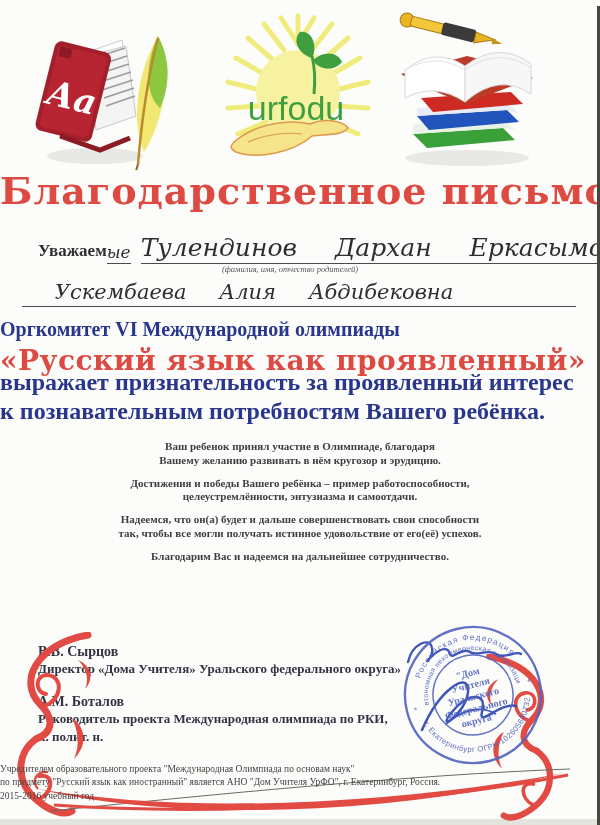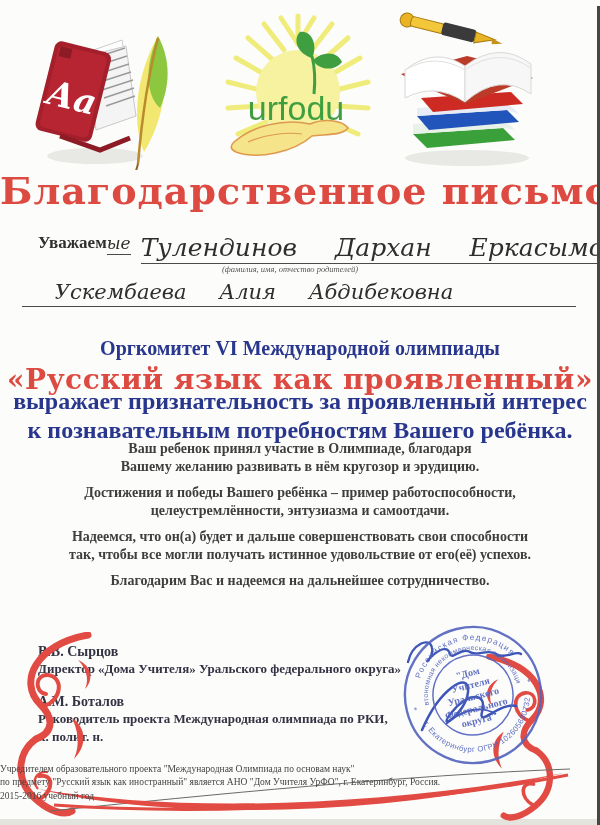--- a/index.html
+++ b/index.html
@@ -1,44 +1,44 @@
 <!DOCTYPE html>
 <html><head>
 <meta charset="utf-8">
 <style>
   html,body{margin:0;padding:0;background:#888;}
   .page{position:relative;width:600px;height:825px;background:#fcfcfa;overflow:hidden;
         font-family:"Liberation Serif",serif;}
   .abs{position:absolute;}
-  .center{text-align:center;width:100%;margin-top:19px;}
+  .center{text-align:left;width:100%;}
   .nowrap{white-space:nowrap;}
 
   .title{top:168px;left:0;width:100%;text-align:center;font-family:"DejaVu Serif",serif;
          font-weight:bold;font-size:38px;color:#dd4a41;letter-spacing:1px;white-space:nowrap;}
 
-  .form1{top:233px;left:38px;right:24px;display:flex;align-items:flex-start;}
+  .form1{top:233px;left:38px;right:24px;display:flex;align-items:flex-end;}
   .salut{font-weight:bold;font-size:17px;color:#2f2f2f;padding-bottom:3px;}
   .handw{font-family:"DejaVu Serif",serif;font-style:italic;color:#2e2e2e;}
   .blank-short{width:44px;border-bottom:1.5px solid #4a4a4a;text-align:center;
                font-size:17px;margin-right:10px;padding-bottom:1px;}
   .blank-long{flex:1;border-bottom:1.5px solid #4a4a4a;text-align:center;font-size:25px;
               word-spacing:30px;padding-bottom:1px;white-space:nowrap;}
   .hint{top:264px;left:150px;width:280px;text-align:center;font-size:8.5px;
         font-style:italic;color:#555;}
   .form2{top:280px;left:22px;right:24px;border-bottom:1.5px solid #4a4a4a;
          text-align:center;font-size:21px;word-spacing:26px;padding:0 90px 2px 0;
          box-sizing:border-box;white-space:nowrap;}
 
   .committee{top:318px;font-weight:bold;font-size:20px;color:#28368d;}
   .olymp{top:344px;font-family:"DejaVu Serif",serif;font-weight:bold;font-size:28px;
          color:#dd4a41;letter-spacing:0.5px;white-space:nowrap;}
   .gratitude{top:368px;font-weight:bold;font-size:24px;color:#28368d;line-height:1.2;}
 
   .paras{top:440px;left:22px;right:22px;text-align:center;font-weight:bold;
-         font-size:14px;color:#3e3e3e;line-height:1.25;}
+         font-size:11px;color:#3e3e3e;line-height:1.25;}
   .paras .p{margin-bottom:9px;}
   .paras .ln{white-space:nowrap;}
 
   .sigtext{color:#333344;}
   .signame{font-weight:bold;font-size:14px;}
   .sigrole{font-weight:bold;font-size:13px;line-height:1.35;}
 
   .stampwrap{left:398px;top:620px;width:150px;height:150px;transform:rotate(-14deg);
              opacity:0.92;z-index:3;}
   .stamp-ring{font-family:"Liberation Sans",sans-serif;}

